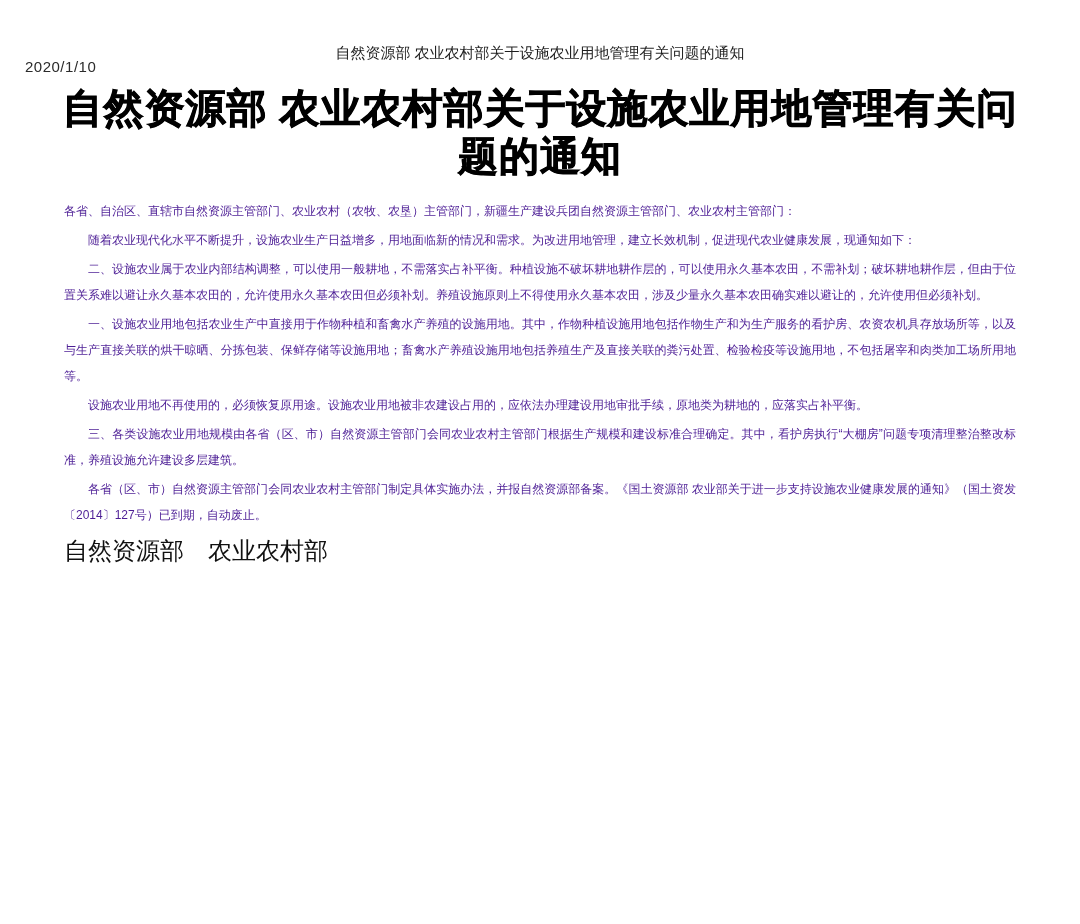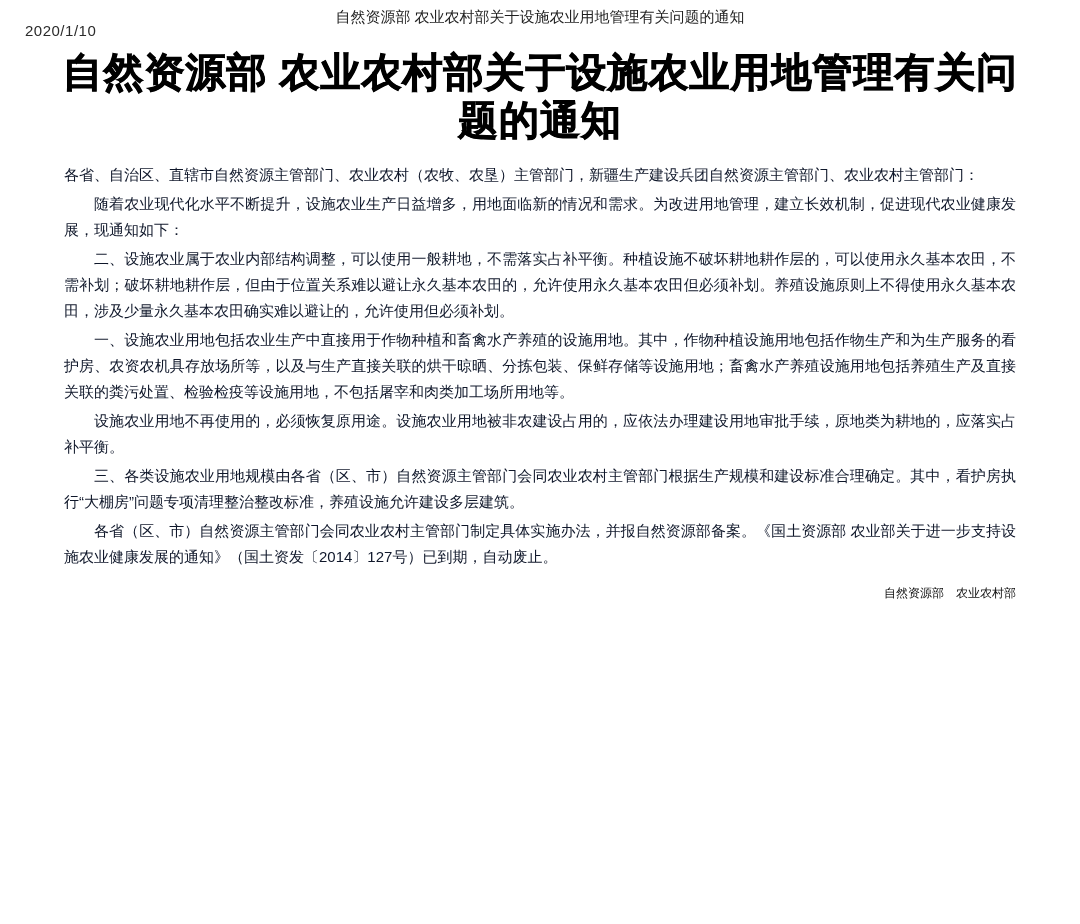--- a/index.html
+++ b/index.html
@@ -16,20 +16,21 @@
     color: #1a1a1a;
     overflow: hidden;
     box-sizing: border-box;
   }
   .page-header {
     position: relative;
     height: 26px;
     padding-top: 8px;
     font-size: 15px;
     color: #2b2b2b;
+    margin-top: 36px;
   }
   .print-date {
     position: absolute;
     left: 25px;
     top: 22px;
     letter-spacing: 0.5px;
   }
   .header-doc-title {
     display: block;
     text-align: center;
@@ -41,35 +42,34 @@
     text-align: center;
     font-size: 40px;
     line-height: 48px;
     font-weight: 900;
     color: #000000;
     letter-spacing: 1px;
     -webkit-text-stroke: 0.8px #000;
   }
   .doc-body {
     margin: 1px 64px;
-    font-size: 15px;
+    font-size: 12px;
     line-height: 26px;
-    color: #0f172a;
+    color: #4c1d95;
     text-align: justify;
   }
   .doc-body p {
     margin: 0 0 3px 0;
   }
   .doc-body p.indent {
     text-indent: 2em;
   }
   .signature {
     margin: 10px 64px 0 64px;
-    text-align: right;
-    font-size: 12px;
+    font-size: 24px;
     line-height: 26px;
     color: #111111;
   }
   .signature p {
     margin: 0 0 8px 0;
   }
 </style>
 </head>
 <body>
 

